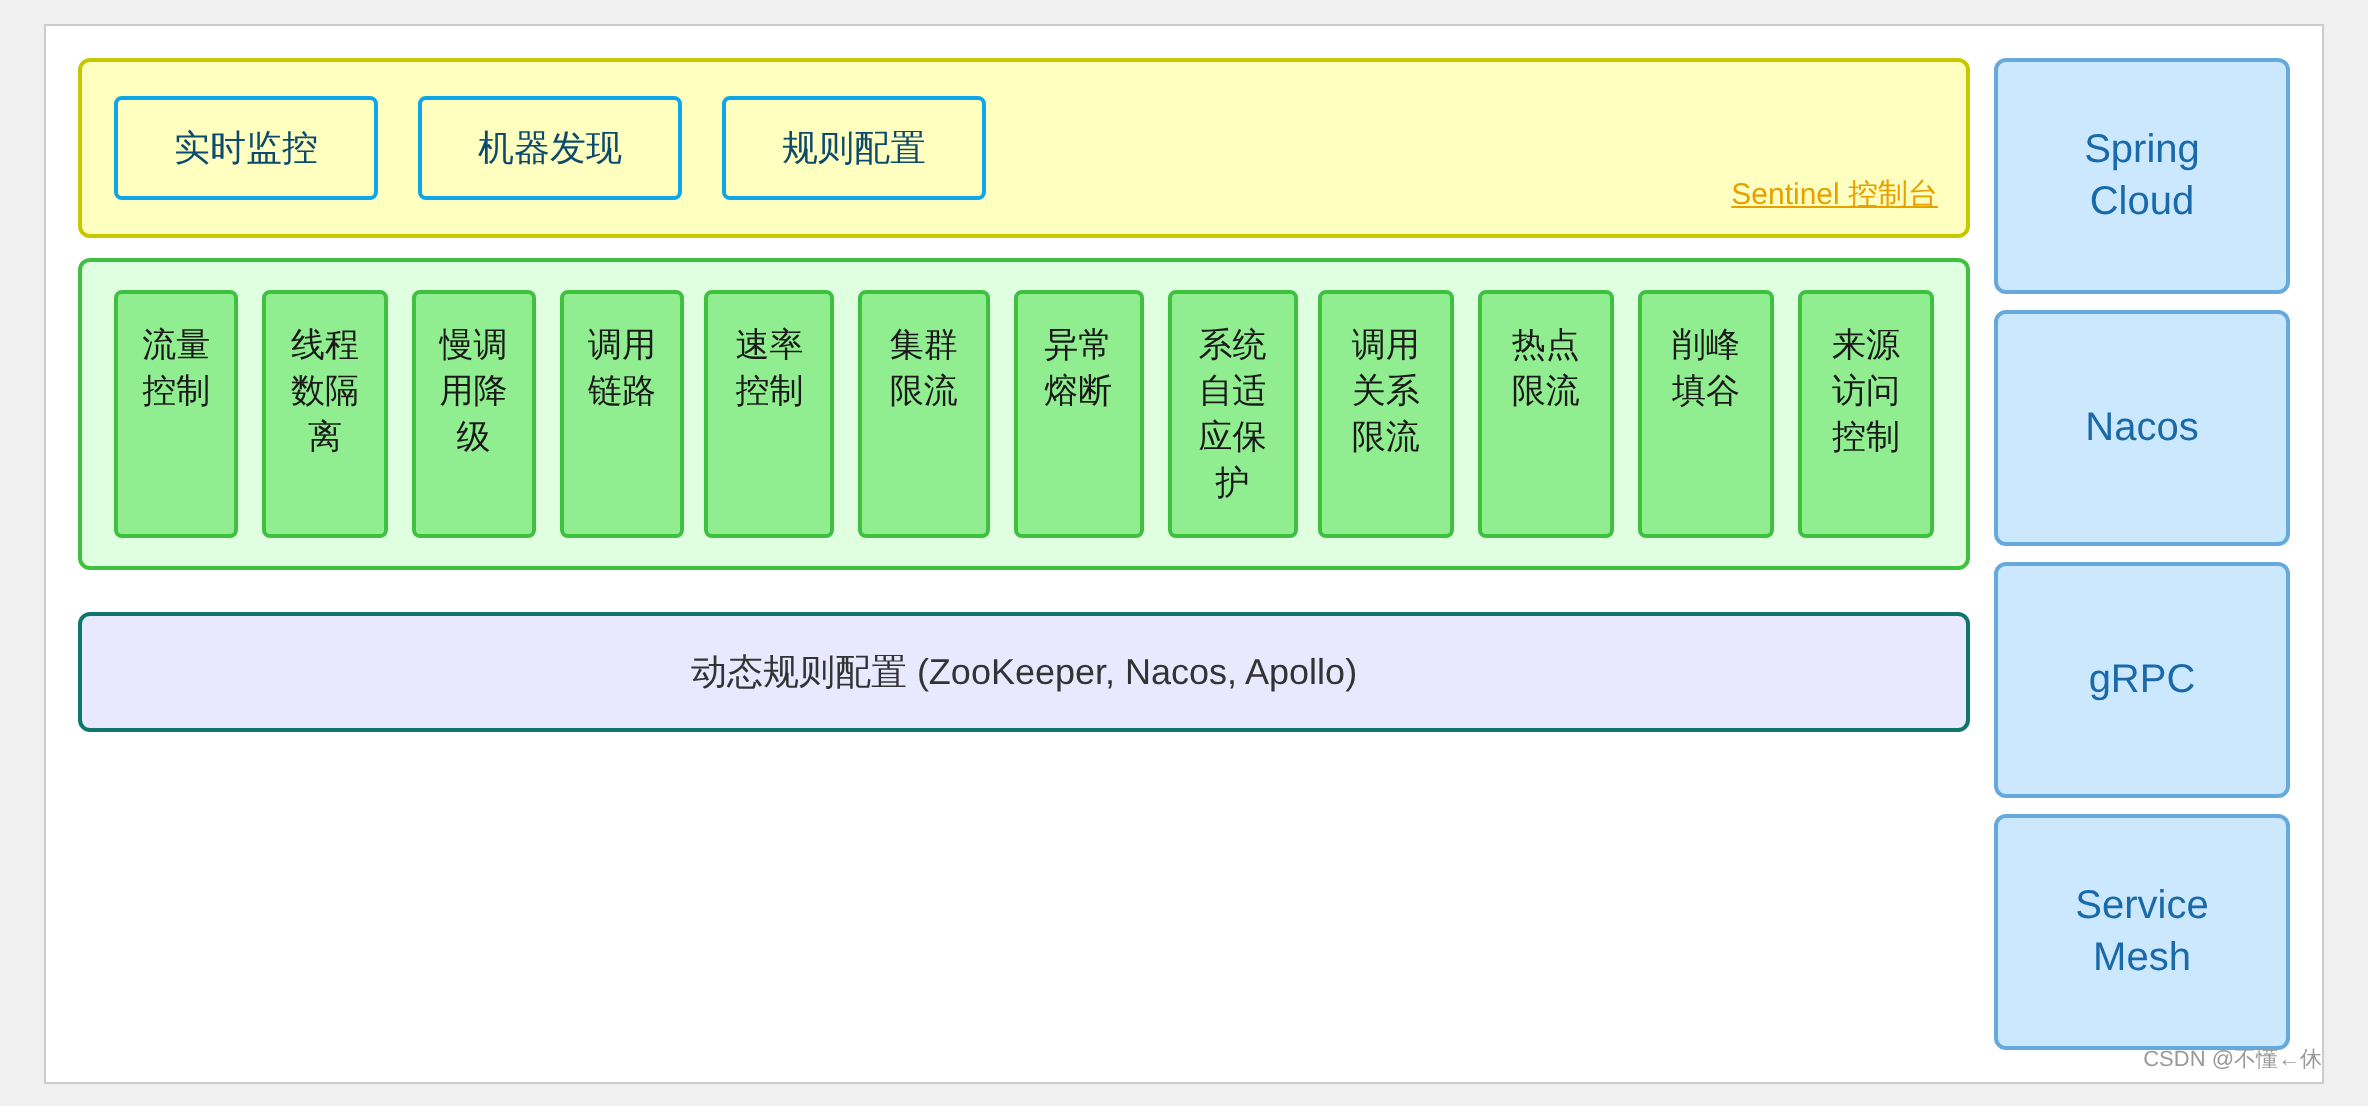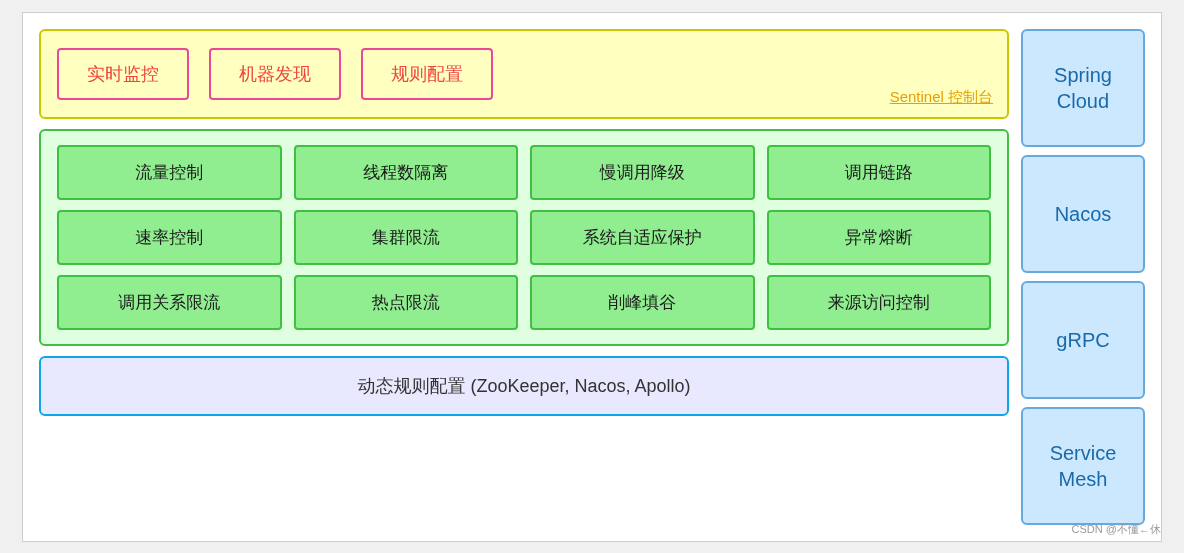--- a/index.html
+++ b/index.html
@@ -39,79 +39,80 @@
       position: relative;
       min-height: 90px;
     }
     .sentinel-boxes {
       display: flex;
       gap: 20px;
       flex: 1;
     }
     .sentinel-box {
       background: #ffffc0;
-      border: 2px solid #ec4899;
+      border: 2px solid #0ea5e9;
       border-radius: 4px;
       padding: 12px 28px;
       font-size: 18px;
-      color: #ef4444;
+      color: #0c4a6e;
       font-weight: 500;
       white-space: nowrap;
     }
     .sentinel-label {
       position: absolute;
       right: 14px;
       bottom: 10px;
       color: #e6a000;
       font-size: 15px;
       text-decoration: underline;
     }
     
     .features-section {
       background: #e0ffe0;
       border: 2px solid #40c040;
       border-radius: 6px;
       padding: 14px 16px;
       display: flex;
-      flex-direction: column;
+      flex-direction: row;
       gap: 10px;
     }
     .features-row {
       display: flex;
       gap: 12px;
     }
     .feature-box {
       flex: 1;
       background: #90ee90;
       border: 2px solid #40c040;
       border-radius: 4px;
       padding: 14px 8px;
       text-align: center;
       font-size: 17px;
       color: #1a1a1a;
       font-weight: 500;
     }
     
     .dynamic-section {
       background: #e8e8ff;
-      border: 2px solid #0ea5e9;
+      border: 2px solid #0f766e;
       border-radius: 6px;
       padding: 16px;
       text-align: center;
       font-size: 18px;
       color: #333;
       font-weight: 500;
       min-height: 56px;
       display: flex;
       align-items: center;
       justify-content: center;
+      margin-top: 11px;
     }
     
     .right-sidebar {
-      width: 124px;
+      width: 148px;
       display: flex;
       flex-direction: column;
       gap: 8px;
     }
     .sidebar-box {
       flex: 1;
       background: #cce8ff;
       border: 2px solid #66aadd;
       border-radius: 6px;
       display: flex;
@@ -151,22 +152,22 @@
     <div class="features-section">
       <div class="features-row">
         <div class="feature-box">流量控制</div>
         <div class="feature-box">线程数隔离</div>
         <div class="feature-box">慢调用降级</div>
         <div class="feature-box">调用链路</div>
       </div>
       <div class="features-row">
         <div class="feature-box">速率控制</div>
         <div class="feature-box">集群限流</div>
+        <div class="feature-box">异常熔断</div>
         <div class="feature-box">系统自适应保护</div>
-        <div class="feature-box">异常熔断</div>
       </div>
       <div class="features-row">
         <div class="feature-box">调用关系限流</div>
         <div class="feature-box">热点限流</div>
         <div class="feature-box">削峰填谷</div>
         <div class="feature-box">来源访问控制</div>
       </div>
     </div>
 
     <div class="dynamic-section">

